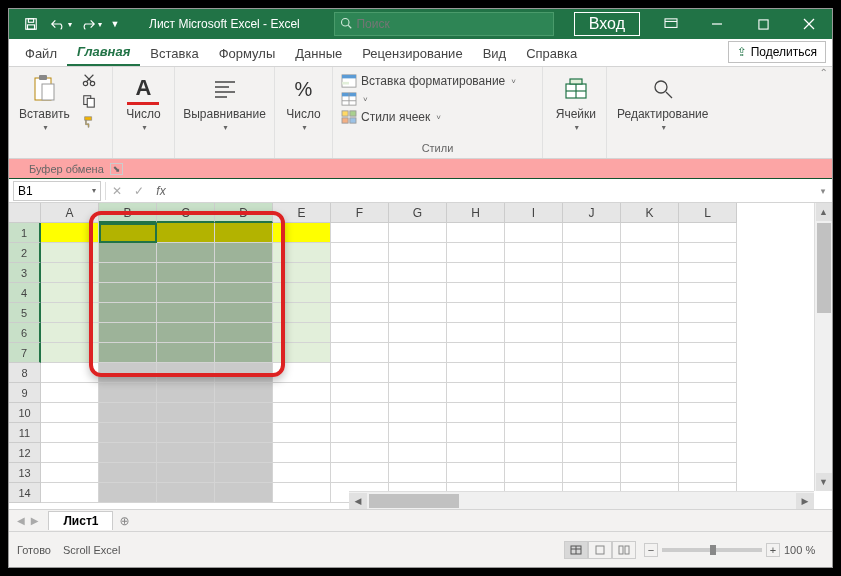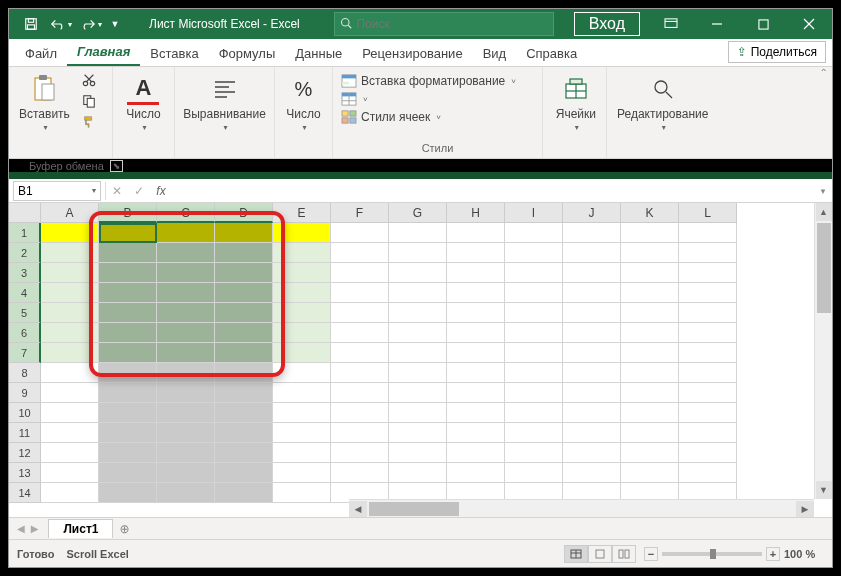--- a/index.html
+++ b/index.html
@@ -31,21 +31,21 @@
 .rgroup-body { display: flex; align-items: flex-start; gap: 6px; flex: 1; }
 .rgroup-label { text-align: center; font-size: 11px; color: #666; padding: 2px 0; }
 .rbig { display: flex; flex-direction: column; align-items: center; gap: 2px; cursor: pointer; padding: 2px 4px; }
 .rbig-icon { width: 32px; height: 32px; display: flex; align-items: center; justify-content: center; }
 .rsmall-col { display: flex; flex-direction: column; gap: 3px; justify-content: center; }
 .rsmall { width: 18px; height: 18px; display: flex; align-items: center; justify-content: center; cursor: pointer; font-size: 12px; }
 .rline { display: flex; align-items: center; gap: 4px; cursor: pointer; padding: 1px 2px; font-size: 12px; white-space: nowrap; }
 .dd { font-size: 8px; color: #666; margin-left: 2px; }
 
 
-.clipbar { height: 20px; background: #000000; border-bottom: 7px solid #14532d; font-size: 11px; color: #666; padding: 2px 20px; display: flex; align-items: center; }
+.clipbar { height: 20px; background: #fca5a5; border-bottom: 1px solid #14532d; font-size: 11px; color: #666; padding: 2px 20px; display: flex; align-items: center; }
 
 
 .formulabar { height: 24px; background: #fff; border-bottom: 1px solid #d4d4d4; display: flex; align-items: center; font-size: 12px; }
 .namebox { width: 88px; border: 1px solid #ccc; height: 20px; margin: 0 4px; display: flex; align-items: center; padding: 0 4px; justify-content: space-between; }
 .fb-btn { width: 22px; text-align: center; color: #aaa; cursor: pointer; }
 .fb-fx { width: 22px; text-align: center; color: #666; font-style: italic; cursor: pointer; }
 .fb-input { flex: 1; border: none; outline: none; height: 20px; padding: 0 4px; }
 .fb-expand { width: 18px; text-align: center; color: #888; cursor: pointer; font-size: 9px; }
 
 
@@ -75,21 +75,21 @@
 .vscroll-thumb { width: 14px; background: #c1c1c1; height: 90px; margin-top: 2px; cursor: pointer; }
 
 
 .sheettabs { height: 22px; background: #f3f2f1; border-top: 1px solid #d4d4d4; display: flex; align-items: center; font-size: 12px; padding-left: 8px; }
 .st-nav { display: flex; gap: 6px; color: #aaa; padding-right: 10px; }
 .st-nav span { cursor: pointer; font-size: 10px; }
 .sheet-tab { background: #fff; border: 1px solid #ccc; border-bottom: none; padding: 2px 14px; font-weight: 600; cursor: pointer; }
 .sheet-add { width: 22px; text-align: center; color: #888; cursor: pointer; }
 
 
-.statusbar { height: 28px; background: #f3f2f1; border-top: 1px solid #d4d4d4; display: flex; align-items: center; font-size: 11px; color: #555; padding: 0 8px; font-weight: bold; }
+.statusbar { height: 36px; background: #f3f2f1; border-top: 1px solid #d4d4d4; display: flex; align-items: center; font-size: 11px; color: #555; padding: 0 8px; }
 .sb-left { display: flex; gap: 12px; }
 .sb-right { margin-left: auto; display: flex; align-items: center; gap: 8px; }
 .sb-views { display: flex; gap: 0; }
 .sb-view { width: 24px; height: 18px; border: 1px solid #ccc; display: flex; align-items: center; justify-content: center; cursor: pointer; font-size: 10px; }
 .sb-view.active { background: #d8d8d8; }
 .sb-zoom { display: flex; align-items: center; gap: 4px; }
 .sb-slider { width: 100px; height: 4px; background: #ccc; position: relative; cursor: pointer; }
 .sb-slider-thumb { position: absolute; left: 48px; top: -3px; width: 6px; height: 10px; background: #888; }
 </style>
 </head>

